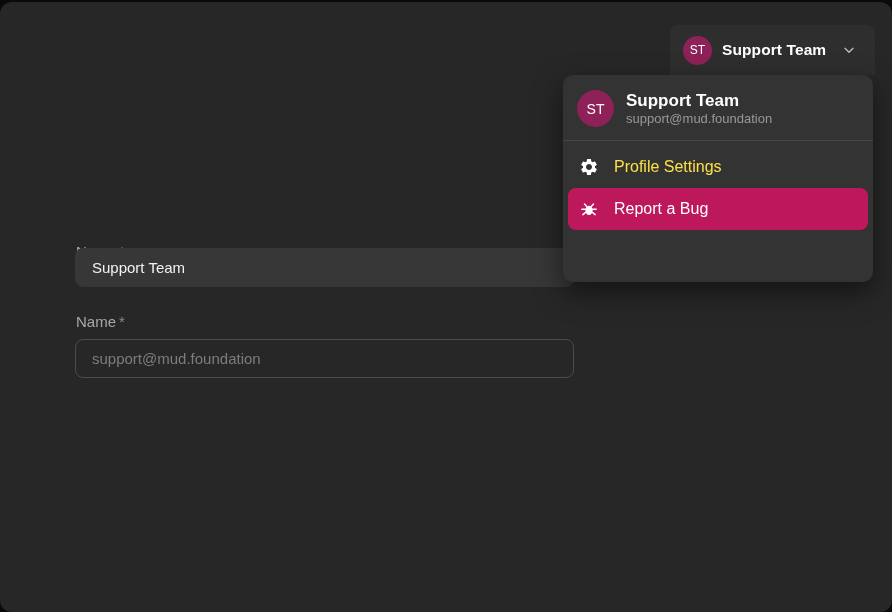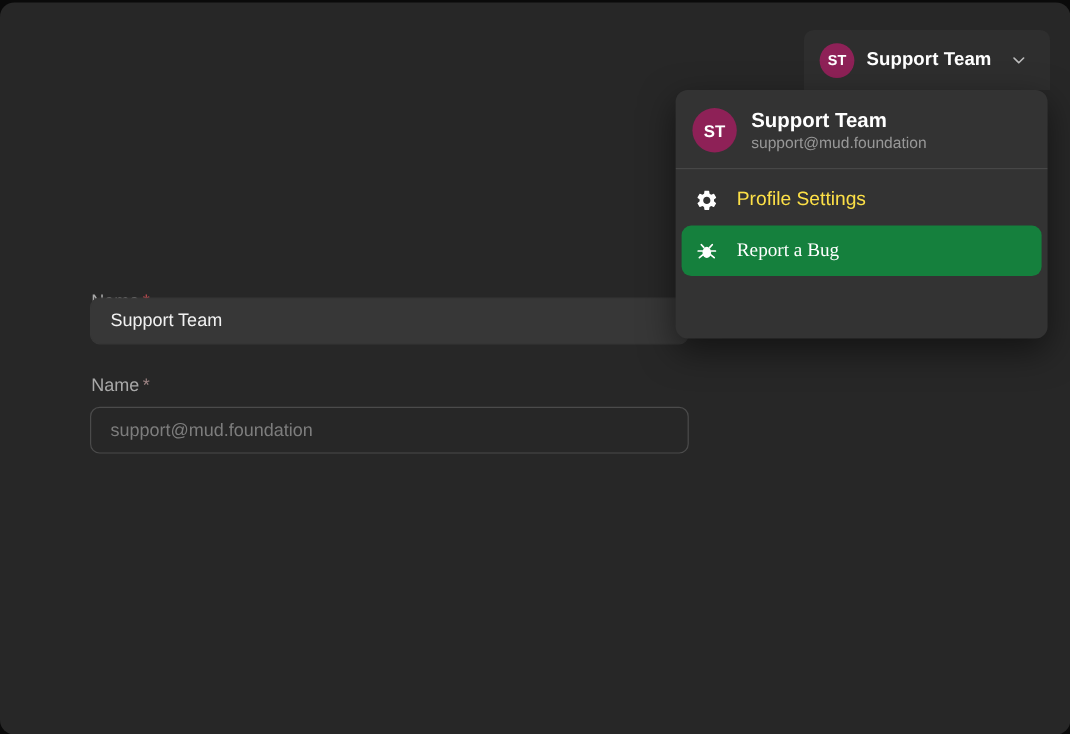--- a/index.html
+++ b/index.html
@@ -5,38 +5,38 @@
   * { margin: 0; padding: 0; box-sizing: border-box; }
   html, body { width: 892px; height: 612px; background: #0a0a0a; overflow: hidden;
     font-family: "Liberation Sans", sans-serif; }
   .window { position: absolute; inset: 2px 0 0 0; background: #272727; border-radius: 12px; }
 
   
   .user-trigger { position: absolute; left: 670px; top: 23px; width: 205px; height: 50px;
     background: #2e2e2e; border-radius: 8px 8px 0 0; display: flex; align-items: center;
     padding: 0 18px 0 13px; gap: 10px; cursor: pointer; }
   .avatar { border-radius: 50%; background: #8e2157; color: #fff; display: flex;
-    align-items: center; justify-content: center; font-weight: bold; flex: 0 0 auto; }
+    align-items: center; justify-content: center; font-weight: normal; flex: 0 0 auto; }
   .avatar.sm { width: 29px; height: 29px; font-size: 12px; }
   .avatar.lg { width: 37px; height: 37px; font-size: 14px; }
   .trigger-label { color: #fff; font-size: 15.5px; font-weight: 700; letter-spacing: .1px; }
   .chev { margin-left: auto; width: 16px; height: 16px; color: #bdbdbd; }
 
   
   .dropdown { position: absolute; left: 563px; top: 73px; width: 310px; height: 207px;
     background: #333333; border-radius: 10px; box-shadow: 0 10px 28px rgba(0,0,0,.5);
     z-index: 10; overflow: hidden; }
   .dd-header { display: flex; align-items: center; gap: 12px; padding: 15px 16px 13px 14px; }
   .dd-name { color: #fff; font-size: 17px; font-weight: 700; line-height: 1.15; }
   .dd-email { color: #989898; font-size: 13px; margin-top: 1px; }
   .dd-divider { height: 1px; background: #474747; }
   .dd-menu { padding: 5px 5px 8px 5px; }
   .dd-item { height: 42px; display: flex; align-items: center; gap: 15px;
     padding: 0 11px; border-radius: 8px; color: #fde047; font-size: 16px; cursor: pointer; }
-  .dd-item.hover { background: #15803d; color: #fff; font-family: Liberation Serif, serif; }
+  .dd-item.hover { background: #be185d; color: #fff; }
   .dd-icon { width: 20px; height: 20px; color: #fff; flex: 0 0 auto; display: flex;
     align-items: center; justify-content: center; }
   .dd-icon svg { width: 100%; height: 100%; }
 
   
   .field-label { position: absolute; left: 76px; font-size: 15px; color: #a8a8a8; }
   .req { color: #d25055; margin-left: 3px; }
   .req.dim { color: #9d8484; }
   .tinput { position: absolute; left: 75px; width: 499px; height: 39px; border-radius: 8px;
     font-family: "Liberation Sans", sans-serif; font-size: 15px; padding: 0 16px; outline: none; }

